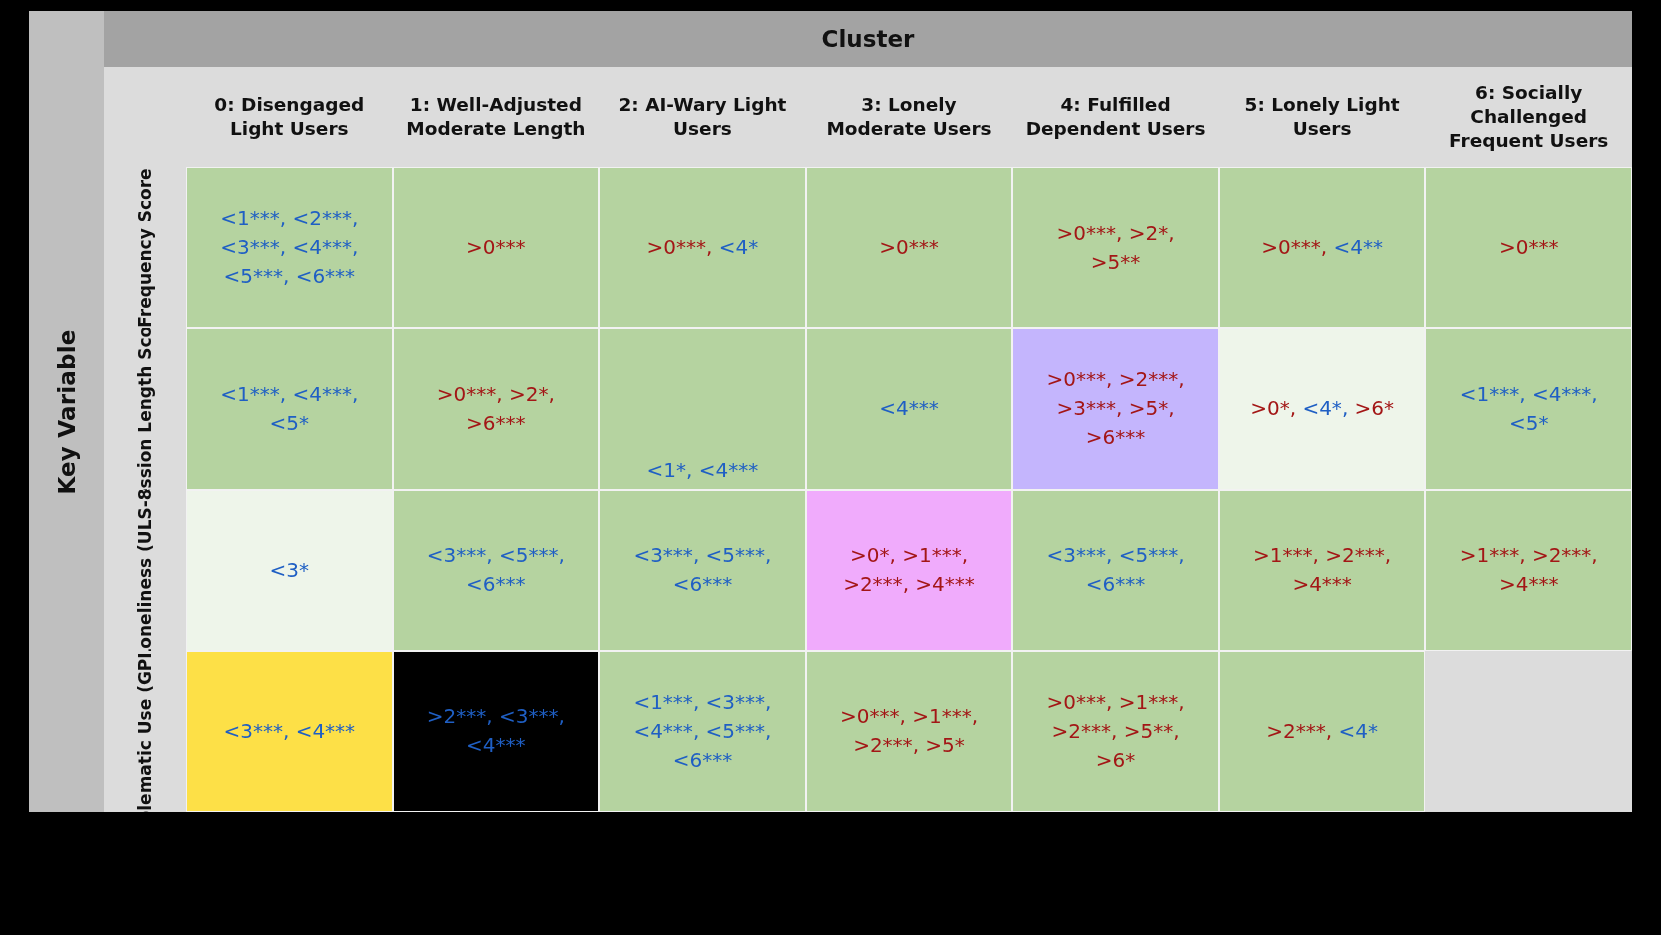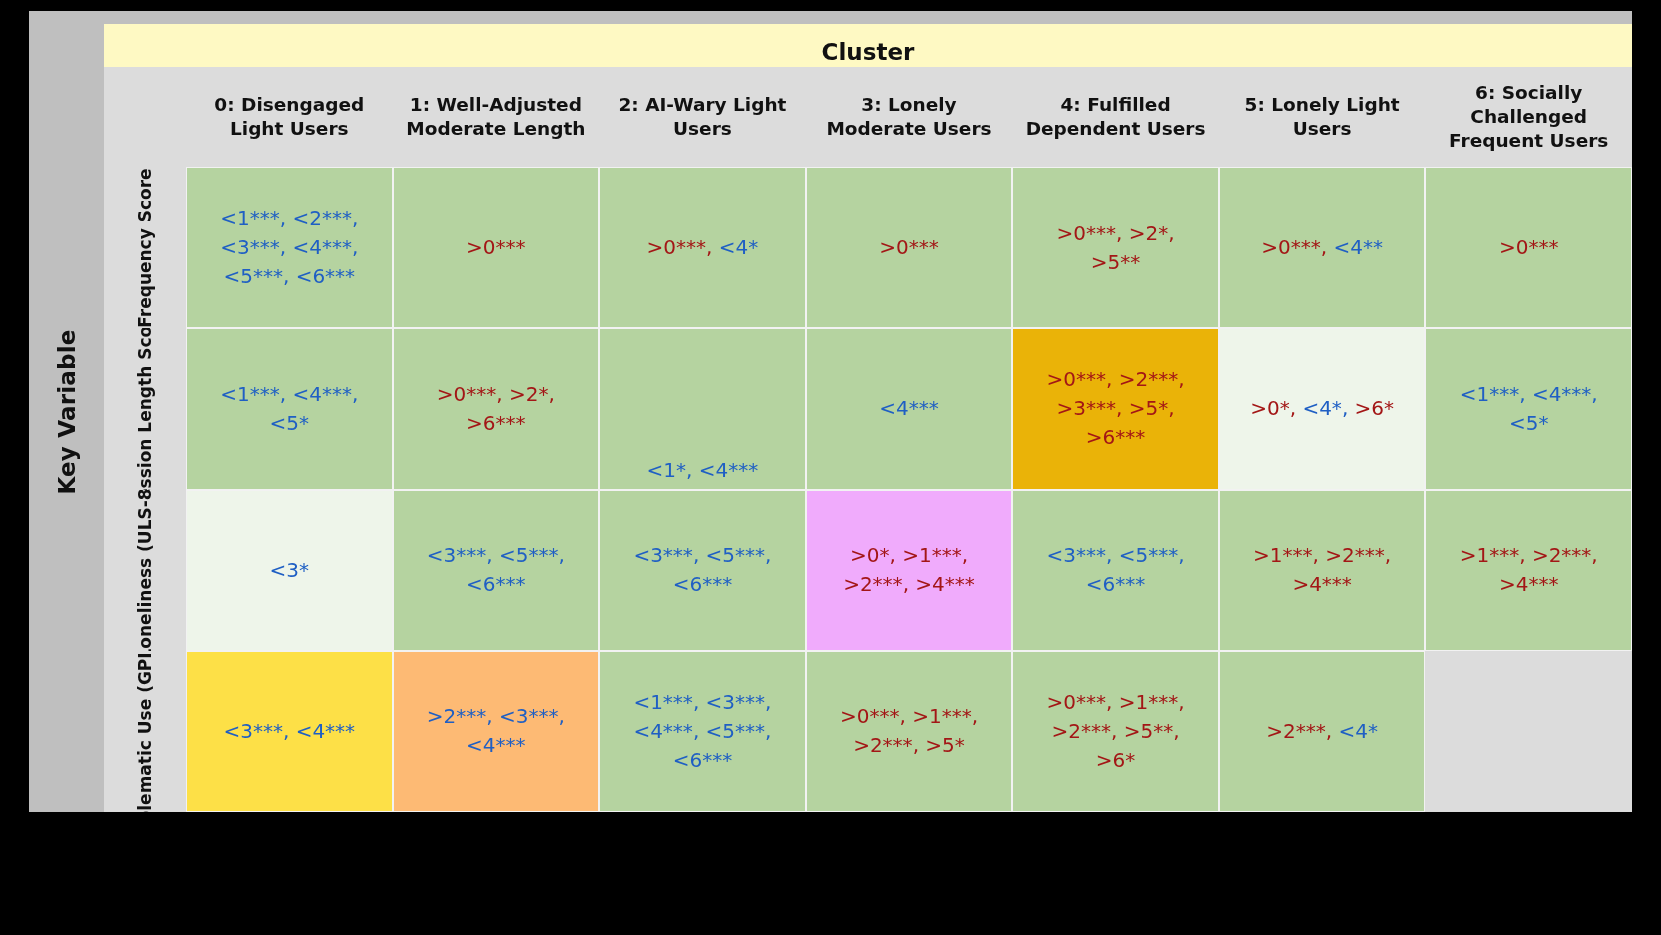--- a/index.html
+++ b/index.html
@@ -49,25 +49,24 @@
   
   #cluster-bar {
     position: absolute;
     left: 75px;
     top: 0px;
     width: 1528px;
     height: 56px;
     display: flex;
     align-items: center;
     justify-content: center;
-    background: #fef9c3;
+    background: #a3a3a3;
     color: #111111;
     font-size: 23px;
     font-weight: bold;
-    margin-top: 13px;
   }
 
   
   #grid {
     position: absolute;
     left: 75px;
     top: 56px;
     width: 1528px;
     height: 745px;
     display: grid;
@@ -198,21 +197,21 @@
       </div>
       <div class="cell" style="background: rgb(181, 211, 160);">
         <span class="cell-text"><span class="tok-gt">&gt;0***</span><span class="tok-gt">,</span> <span class="tok-gt">&gt;2*</span><span class="tok-gt">,</span><br><span class="tok-gt">&gt;6***</span></span>
       </div>
       <div class="cell" style="background: rgb(181, 211, 160); align-items: flex-end;">
         <span class="cell-text"><span class="tok-lt">&lt;1*</span><span class="tok-lt">,</span> <span class="tok-lt">&lt;4***</span></span>
       </div>
       <div class="cell" style="background: rgb(181, 211, 160);">
         <span class="cell-text"><span class="tok-lt">&lt;4***</span></span>
       </div>
-      <div class="cell" style="background: #eab308;">
+      <div class="cell" style="background: #c4b5fd;">
         <span class="cell-text"><span class="tok-gt">&gt;0***</span><span class="tok-gt">,</span> <span class="tok-gt">&gt;2***</span><span class="tok-gt">,</span><br><span class="tok-gt">&gt;3***</span><span class="tok-gt">,</span> <span class="tok-gt">&gt;5*</span><span class="tok-gt">,</span><br><span class="tok-gt">&gt;6***</span></span>
       </div>
       <div class="cell" style="background: rgb(238, 245, 234);">
         <span class="cell-text"><span class="tok-gt">&gt;0*</span><span class="tok-gt">,</span> <span class="tok-lt">&lt;4*</span><span class="tok-lt">,</span> <span class="tok-gt">&gt;6*</span></span>
       </div>
       <div class="cell" style="background: rgb(181, 211, 160);">
         <span class="cell-text"><span class="tok-lt">&lt;1***</span><span class="tok-lt">,</span> <span class="tok-lt">&lt;4***</span><span class="tok-lt">,</span><br><span class="tok-lt">&lt;5*</span></span>
       </div>
       <div class="row-header">
         <span class="vtext">Loneliness (ULS-8)</span>
@@ -237,21 +236,21 @@
       </div>
       <div class="cell" style="background: rgb(181, 211, 160);">
         <span class="cell-text"><span class="tok-gt">&gt;1***</span><span class="tok-gt">,</span> <span class="tok-gt">&gt;2***</span><span class="tok-gt">,</span><br><span class="tok-gt">&gt;4***</span></span>
       </div>
       <div class="row-header">
         <span class="vtext">Problematic Use (GPIUS2)</span>
       </div>
       <div class="cell" style="background: #fde047;">
         <span class="cell-text"><span class="tok-lt">&lt;3***</span><span class="tok-lt">,</span> <span class="tok-lt">&lt;4***</span></span>
       </div>
-      <div class="cell" style="background: #fdba74;">
+      <div class="cell" style="background: #000000;">
         <span class="cell-text"><span class="tok-lt">&gt;2***</span><span class="tok-lt">,</span> <span class="tok-lt">&lt;3***</span><span class="tok-lt">,</span><br><span class="tok-lt">&lt;4***</span></span>
       </div>
       <div class="cell" style="background: rgb(181, 211, 160);">
         <span class="cell-text"><span class="tok-lt">&lt;1***</span><span class="tok-lt">,</span> <span class="tok-lt">&lt;3***</span><span class="tok-lt">,</span><br><span class="tok-lt">&lt;4***</span><span class="tok-lt">,</span> <span class="tok-lt">&lt;5***</span><span class="tok-lt">,</span><br><span class="tok-lt">&lt;6***</span></span>
       </div>
       <div class="cell" style="background: rgb(181, 211, 160);">
         <span class="cell-text"><span class="tok-gt">&gt;0***</span><span class="tok-gt">,</span> <span class="tok-gt">&gt;1***</span><span class="tok-gt">,</span><br><span class="tok-gt">&gt;2***</span><span class="tok-gt">,</span> <span class="tok-gt">&gt;5*</span></span>
       </div>
       <div class="cell" style="background: rgb(181, 211, 160);">
         <span class="cell-text"><span class="tok-gt">&gt;0***</span><span class="tok-gt">,</span> <span class="tok-gt">&gt;1***</span><span class="tok-gt">,</span><br><span class="tok-gt">&gt;2***</span><span class="tok-gt">,</span> <span class="tok-gt">&gt;5**</span><span class="tok-gt">,</span><br><span class="tok-gt">&gt;6*</span></span>

